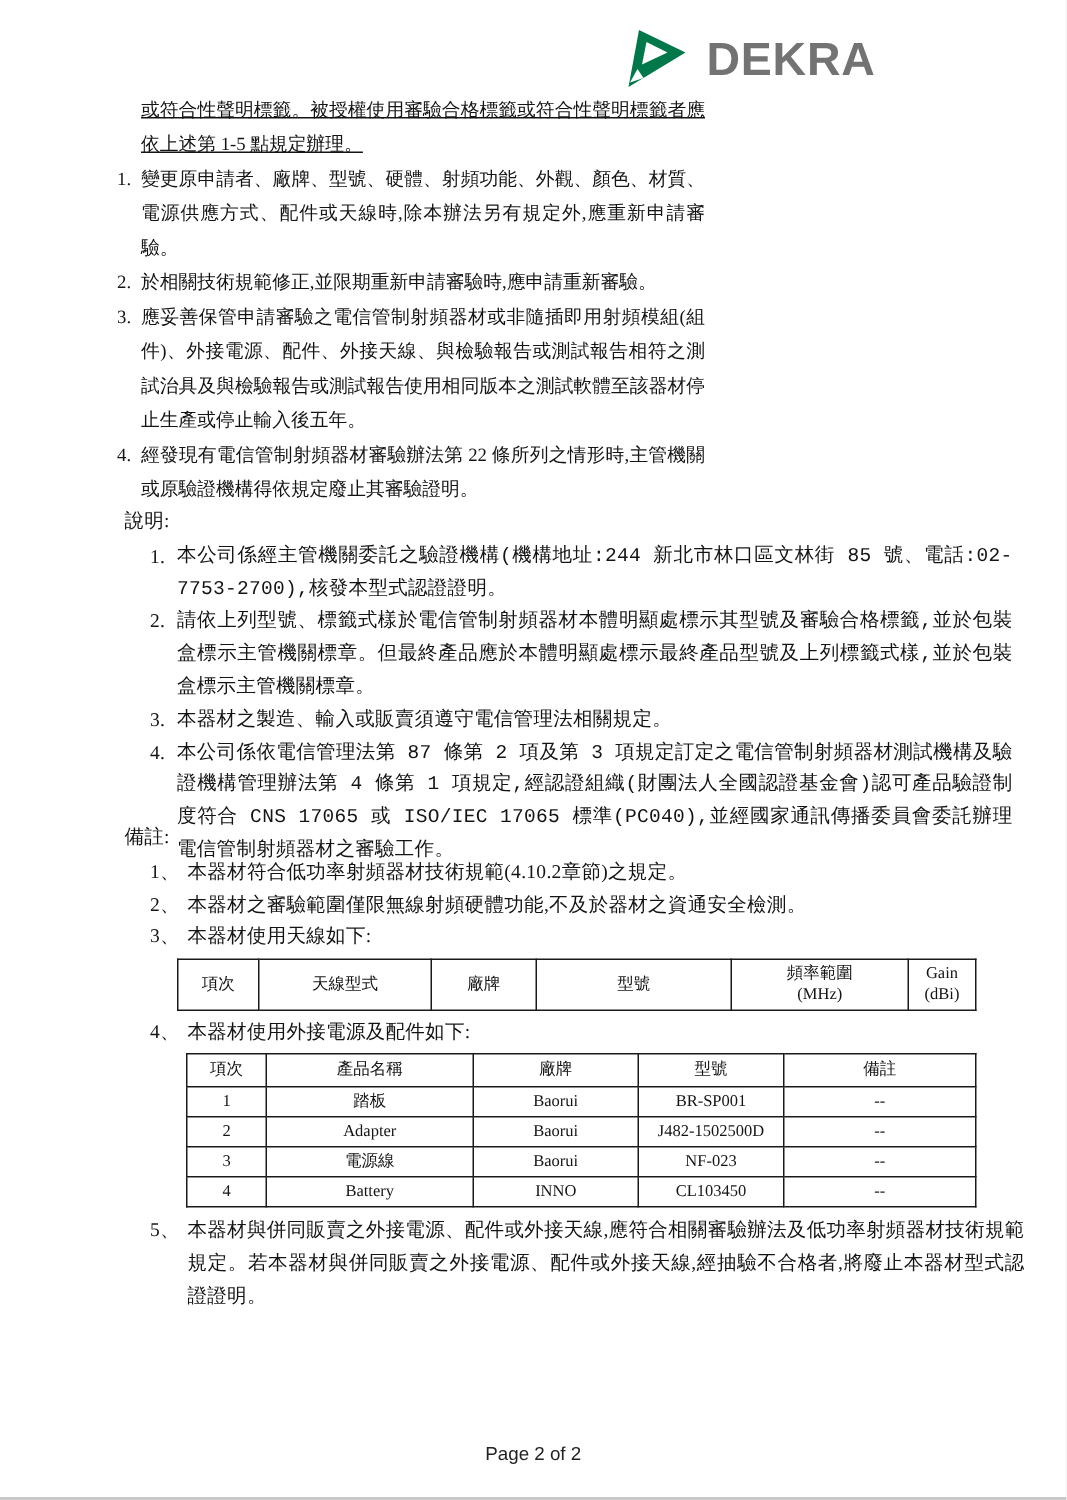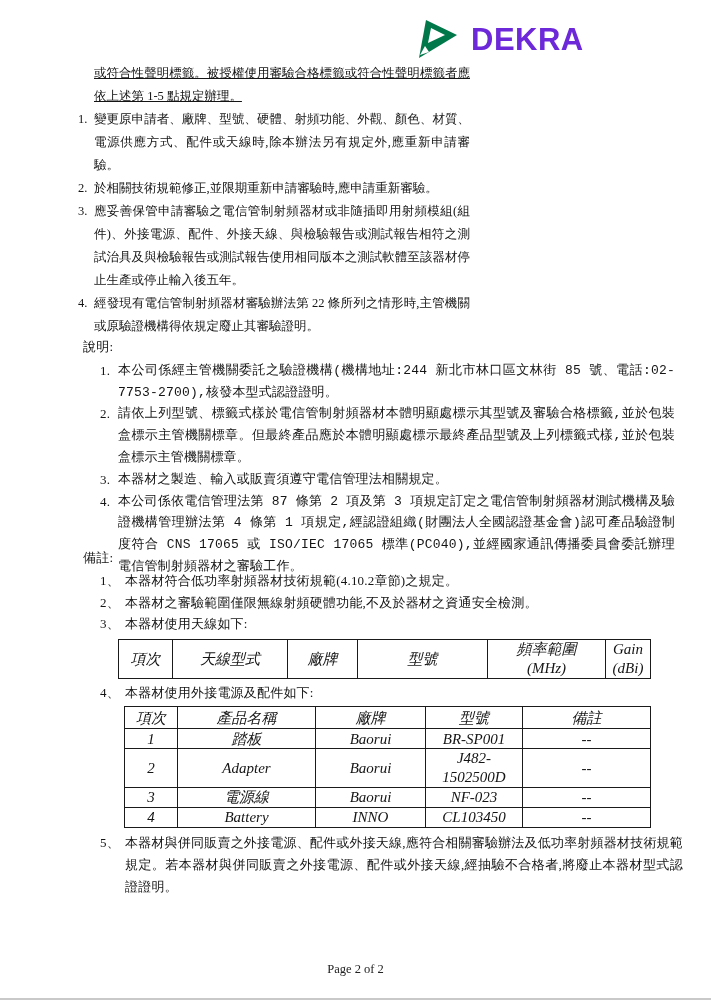--- a/index.html
+++ b/index.html
@@ -35,46 +35,46 @@
   .expl-text { flex:1; text-align:justify;font-family:Liberation Mono, monospace; }
 
   
   .remarks { position:absolute; left:83px; top:547px; width:600px; font-size:13px; line-height:21.8px; letter-spacing:0.2px; }
   .rem-heading { margin-bottom:1px; }
   .rem-item { display:flex; }
   .rem-num { width:42px; padding-left:17px; flex-shrink:0; }
   .rem-text { flex:1; text-align:justify; }
 
   
-  table.tbl { border-collapse:collapse; table-layout:fixed; font-size:15px; letter-spacing:0;font-style:italic; }
+  table.tbl { border-collapse:collapse; table-layout:fixed; font-size:11px; letter-spacing:0; }
   table.tbl td { border:1px solid #1a1a1a; text-align:center; vertical-align:middle;
                  padding:0 2px; line-height:1.25; }
   .tbl-antenna { width:532px; margin:4px 0 3px -7px; }
   .tbl-antenna .hrow td { height:34px; }
   .tbl-antenna .drow td { height:23px; }
   .tbl-acc { width:526px; margin:3px 0 4px -1px; }
   .tbl-acc .hrow td { height:22px; }
   .tbl-acc .drow td { height:20px; }
 
   
   .footer { position:absolute; top:962px; left:0; width:100%; text-align:center;
-            font-family:Liberation Serif, serif; font-size:12.5px; color:#222; }
+            font-family:Liberation Sans, sans-serif; font-size:12.5px; color:#222; }
 </style>
 </head>
 <body>
 
 <div id="page">
 
   <div class="logo">
     <svg width="42" height="42" viewBox="0 0 42 42">
       <polygon points="8,2 39,17 1,40" fill="#00784A"></polygon>
       <polygon points="13,10 27,17 10,25" fill="#ffffff"></polygon>
       <polygon points="7,28 11,34 2,37" fill="#ffffff"></polygon>
     </svg>
-    <span class="logo-text" style="color:#6d28d9">DEKRA</span>
+    <span class="logo-text" style="color:#737373">DEKRA</span>
   </div>
 
   <div class="sec12">
     <div class="sec12-body">
       <p class="cont">或符合性聲明標籤。被授權使用審驗合格標籤或符合性聲明標籤者應依上述第 1-5 點規定辦理。</p>
       <div class="s12-item">
         <span class="s12-num">1.</span>
         <span class="s12-text">變更原申請者、廠牌、型號、硬體、射頻功能、外觀、顏色、材質、電源供應方式、配件或天線時,除本辦法另有規定外,應重新申請審驗。</span>
       </div>
       <div class="s12-item">

